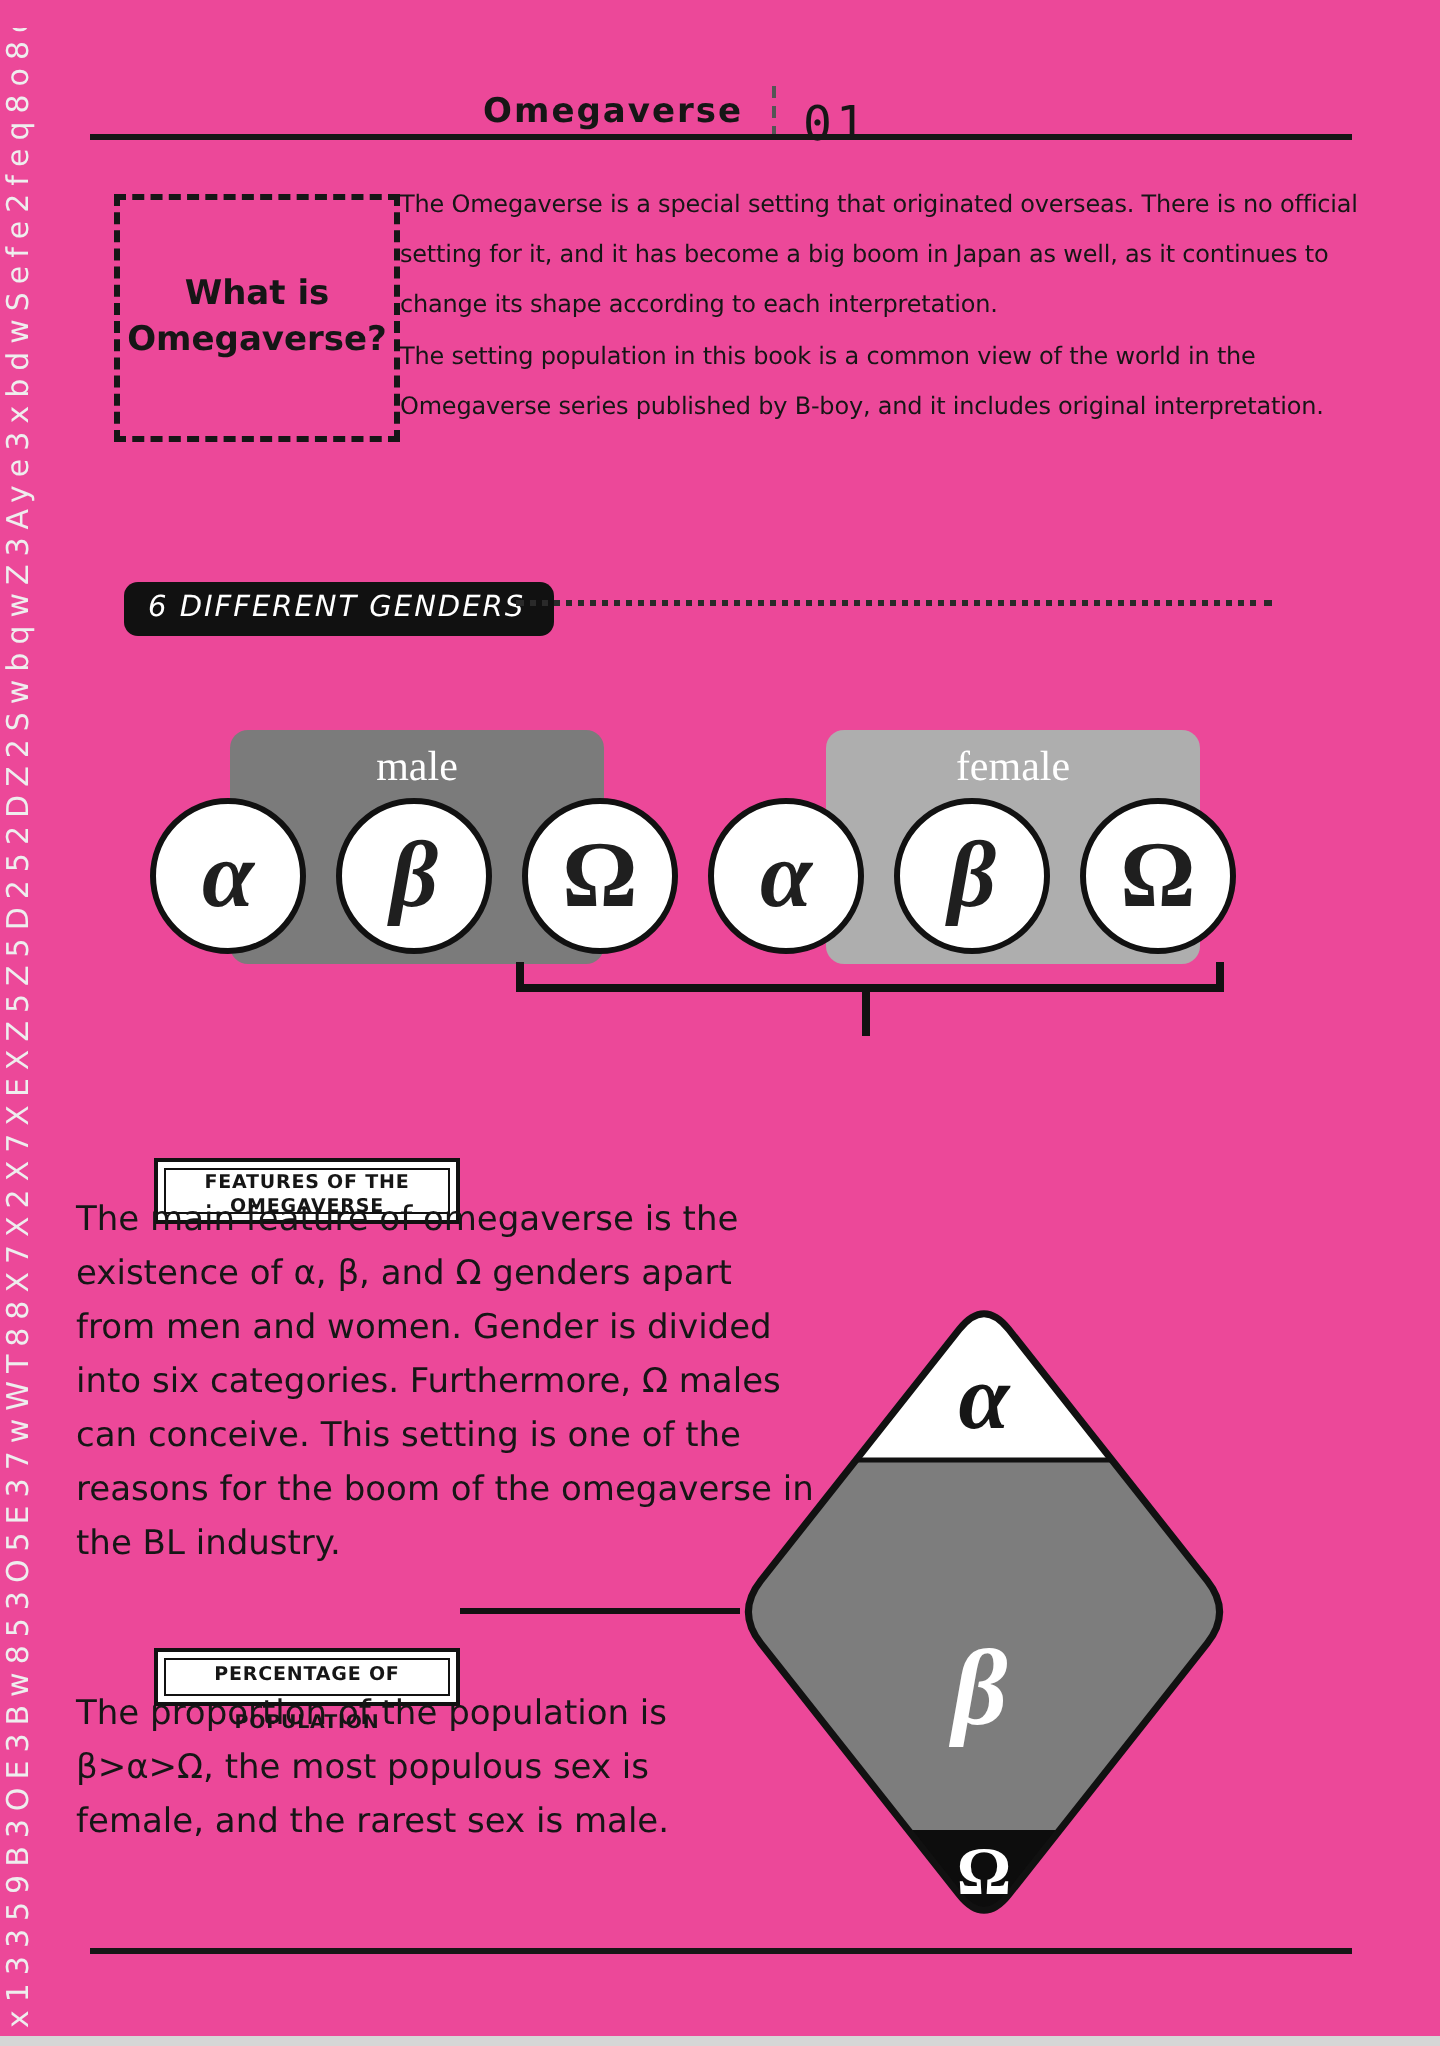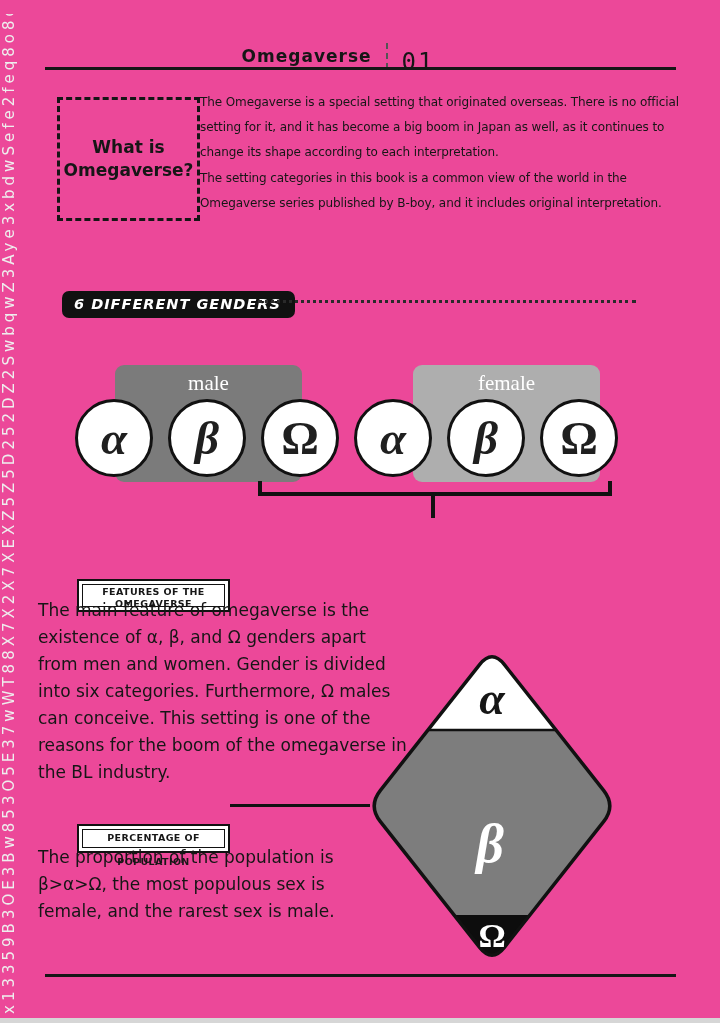--- a/index.html
+++ b/index.html
@@ -41,21 +41,21 @@
     text-align: center; font-weight: bold; font-size: 17px; line-height: 23px;
   }
   .intro-text {
     left: 200px; top: 90px; width: 494px;
     font-size: 12px; line-height: 25.2px; letter-spacing: -0.1px;
   }
 
   
   .genders-pill {
     left: 62px; top: 291px; background: #111111; color: #ffffff;
-    font-weight: bold; font-style: italic; font-size: 14.5px; letter-spacing: 1px;
+    font-weight: normal; font-style: italic; font-size: 14.5px; letter-spacing: 1px;
     padding: 5px 14px 6px 12px; border-radius: 7px;
   }
   .dotted-line { left: 258px; top: 300px; width: 378px; border-top: 3px dotted #2a2a2a; }
 
   
   .group-box { top: 365px; width: 187px; height: 117px; border-radius: 9px;
     color: #ffffff; text-align: center;
     font-family: Liberation Serif, serif; font-size: 21px; padding-top: 6px; }
   .male-box { left: 115px; background: #7b7b7b; }
   .female-box { left: 413px; background: #aeaeae; }
@@ -112,21 +112,21 @@
     <span class="header-pagenum">01</span>
   </div>
   <div class="abs rule rule-top"></div>
 
   <div class="abs whatis-box">
     <span>What is</span>
     <span>Omegaverse?</span>
   </div>
   <div class="abs intro-text">
     <div>The Omegaverse is a special setting that originated overseas. There is no official setting for it, and it has become a big boom in Japan as well, as it continues to change its shape according to each interpretation.</div>
-    <div>The setting categories in this book is a common view of the world in the Omegaverse series published by B-boy, and it includes original interpretation.</div>
+    <div>The setting population in this book is a common view of the world in the Omegaverse series published by B-boy, and it includes original interpretation.</div>
   </div>
 
   <div class="abs genders-pill">6 DIFFERENT GENDERS</div>
   <div class="abs dotted-line"></div>
 
   <div class="abs group-box male-box">
     <span>male</span>
   </div>
   <div class="abs group-box female-box">
     <span>female</span>

